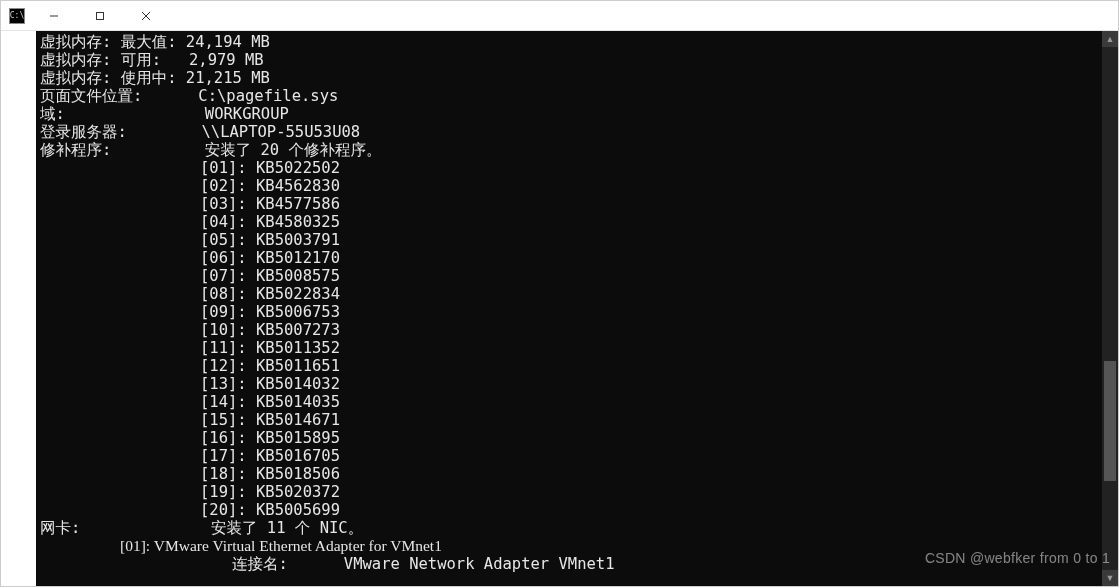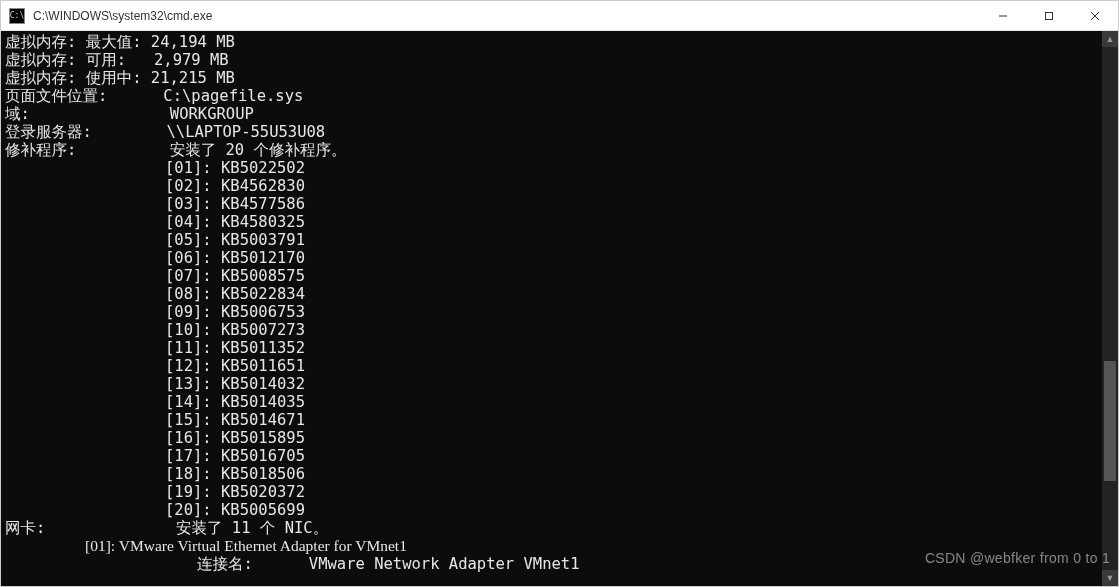--- a/index.html
+++ b/index.html
@@ -58,20 +58,21 @@
       justify-content: center;
       color: #555;
       font-size: 10px;
       font-family: "Segoe UI Symbol", sans-serif;
     }
     .terminal-wrap {
       flex: 1;
       display: flex;
       background: #0f172a;
       position: relative;
+      margin-left: 35px;
     }
     .terminal {
       flex: 1;
       background: #0c0c0c;
       color: #e6e6e6;
       font-family: "NSimSun", "SimSun", "Consolas", monospace;
       font-size: 15.5px;
       line-height: 18px;
       padding: 2px 0 0 4px;
       white-space: pre;
@@ -117,21 +118,20 @@
   </style>
 </head>
 <body>
 
 <div class="window">
 
   <div class="titlebar">
     <div class="titlebar-icon">
       <span class="titlebar-icon-inner">C:\</span>
     </div>
-    <div class="titlebar-title">C:\WINDOWS\system32\cmd.exe</div>
     <div class="win-controls">
       <div class="win-btn">
         <svg width="10" height="10" viewBox="0 0 10 10">
             <line x1="1" y1="5" x2="9" y2="5" stroke="#333" stroke-width="1"></line>
           </svg>
       </div>
       <div class="win-btn">
         <svg width="10" height="10" viewBox="0 0 10 10">
             <rect x="1.5" y="1.5" width="7" height="7" fill="none" stroke="#333" stroke-width="1"></rect>
           </svg>

